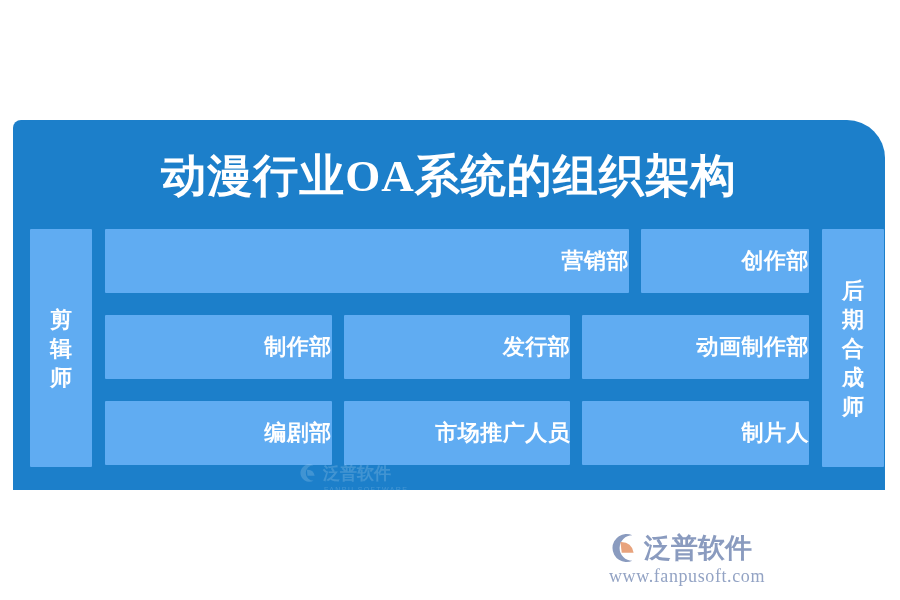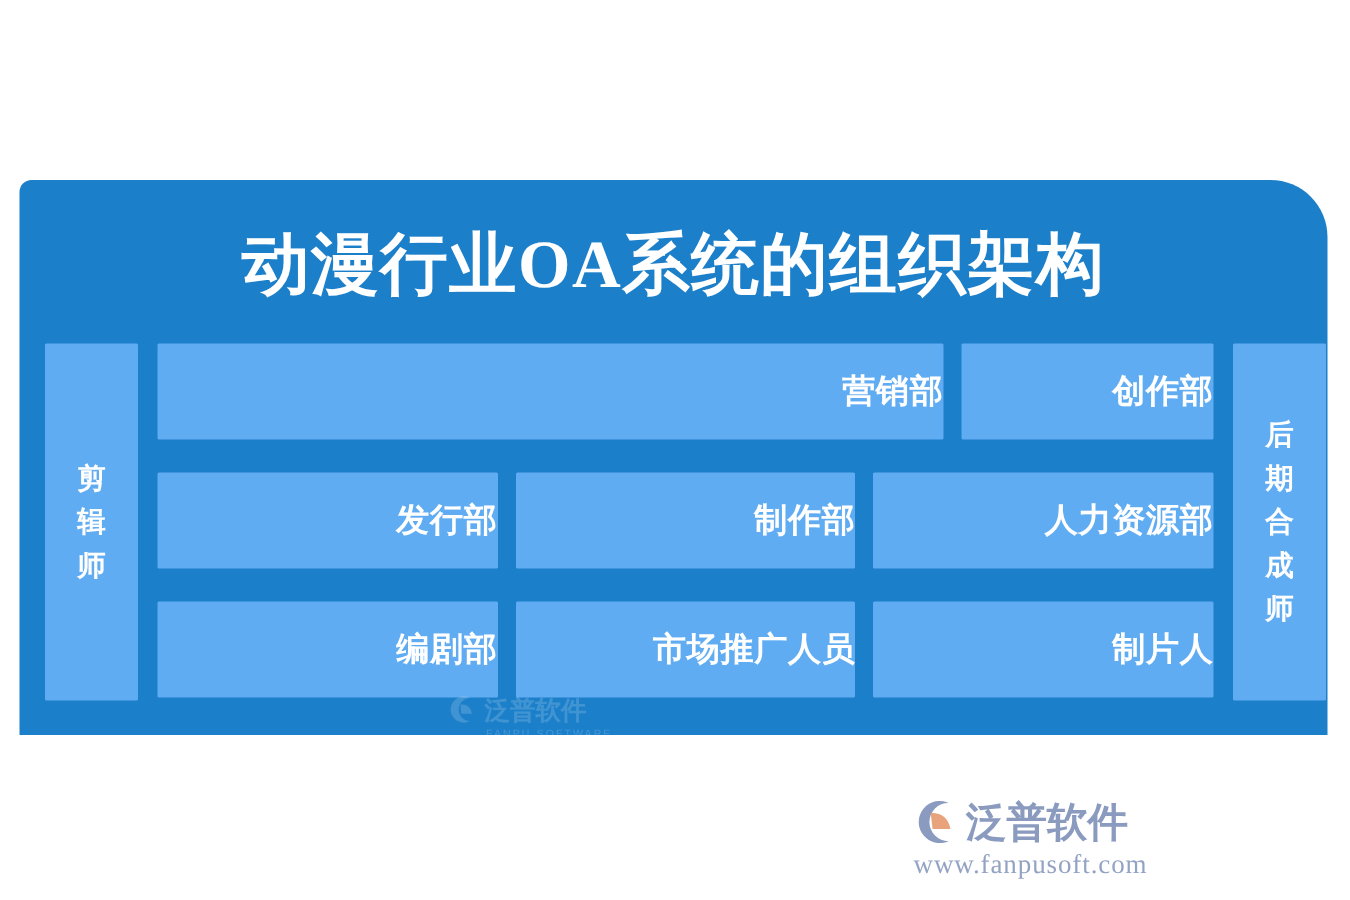--- a/index.html
+++ b/index.html
@@ -65,21 +65,21 @@
   }
 
   .side-col {
     width: 62px;
     flex: 0 0 62px;
     background: #60acf2;
     color: #ffffff;
     display: flex;
     align-items: center;
     justify-content: center;
-    font-size: 19px;
+    font-size: 22px;
     font-weight: bold;
     font-family: "Liberation Serif", "DejaVu Serif", serif;
     line-height: 29px;
     text-align: center;
     border-radius: 1px;
   }
   .side-col .vtext {
     display: block;
     width: 24px;
     word-break: break-all;
@@ -220,27 +220,27 @@
           <div class="node-box node-wide">
             <span>营销部</span>
           </div>
           <div class="node-box node-narrow">
             <span>创作部</span>
           </div>
         </div>
 
         <div class="chart-row row2">
           <div class="node-box">
+            <span>制作部</span>
+          </div>
+          <div class="node-box">
             <span>发行部</span>
           </div>
           <div class="node-box">
-            <span>制作部</span>
-          </div>
-          <div class="node-box">
-            <span>人力资源部</span>
+            <span>动画制作部</span>
           </div>
         </div>
 
         <div class="chart-row row3">
           <div class="node-box">
             <span>编剧部</span>
           </div>
           <div class="node-box">
             <span>市场推广人员</span>
           </div>

